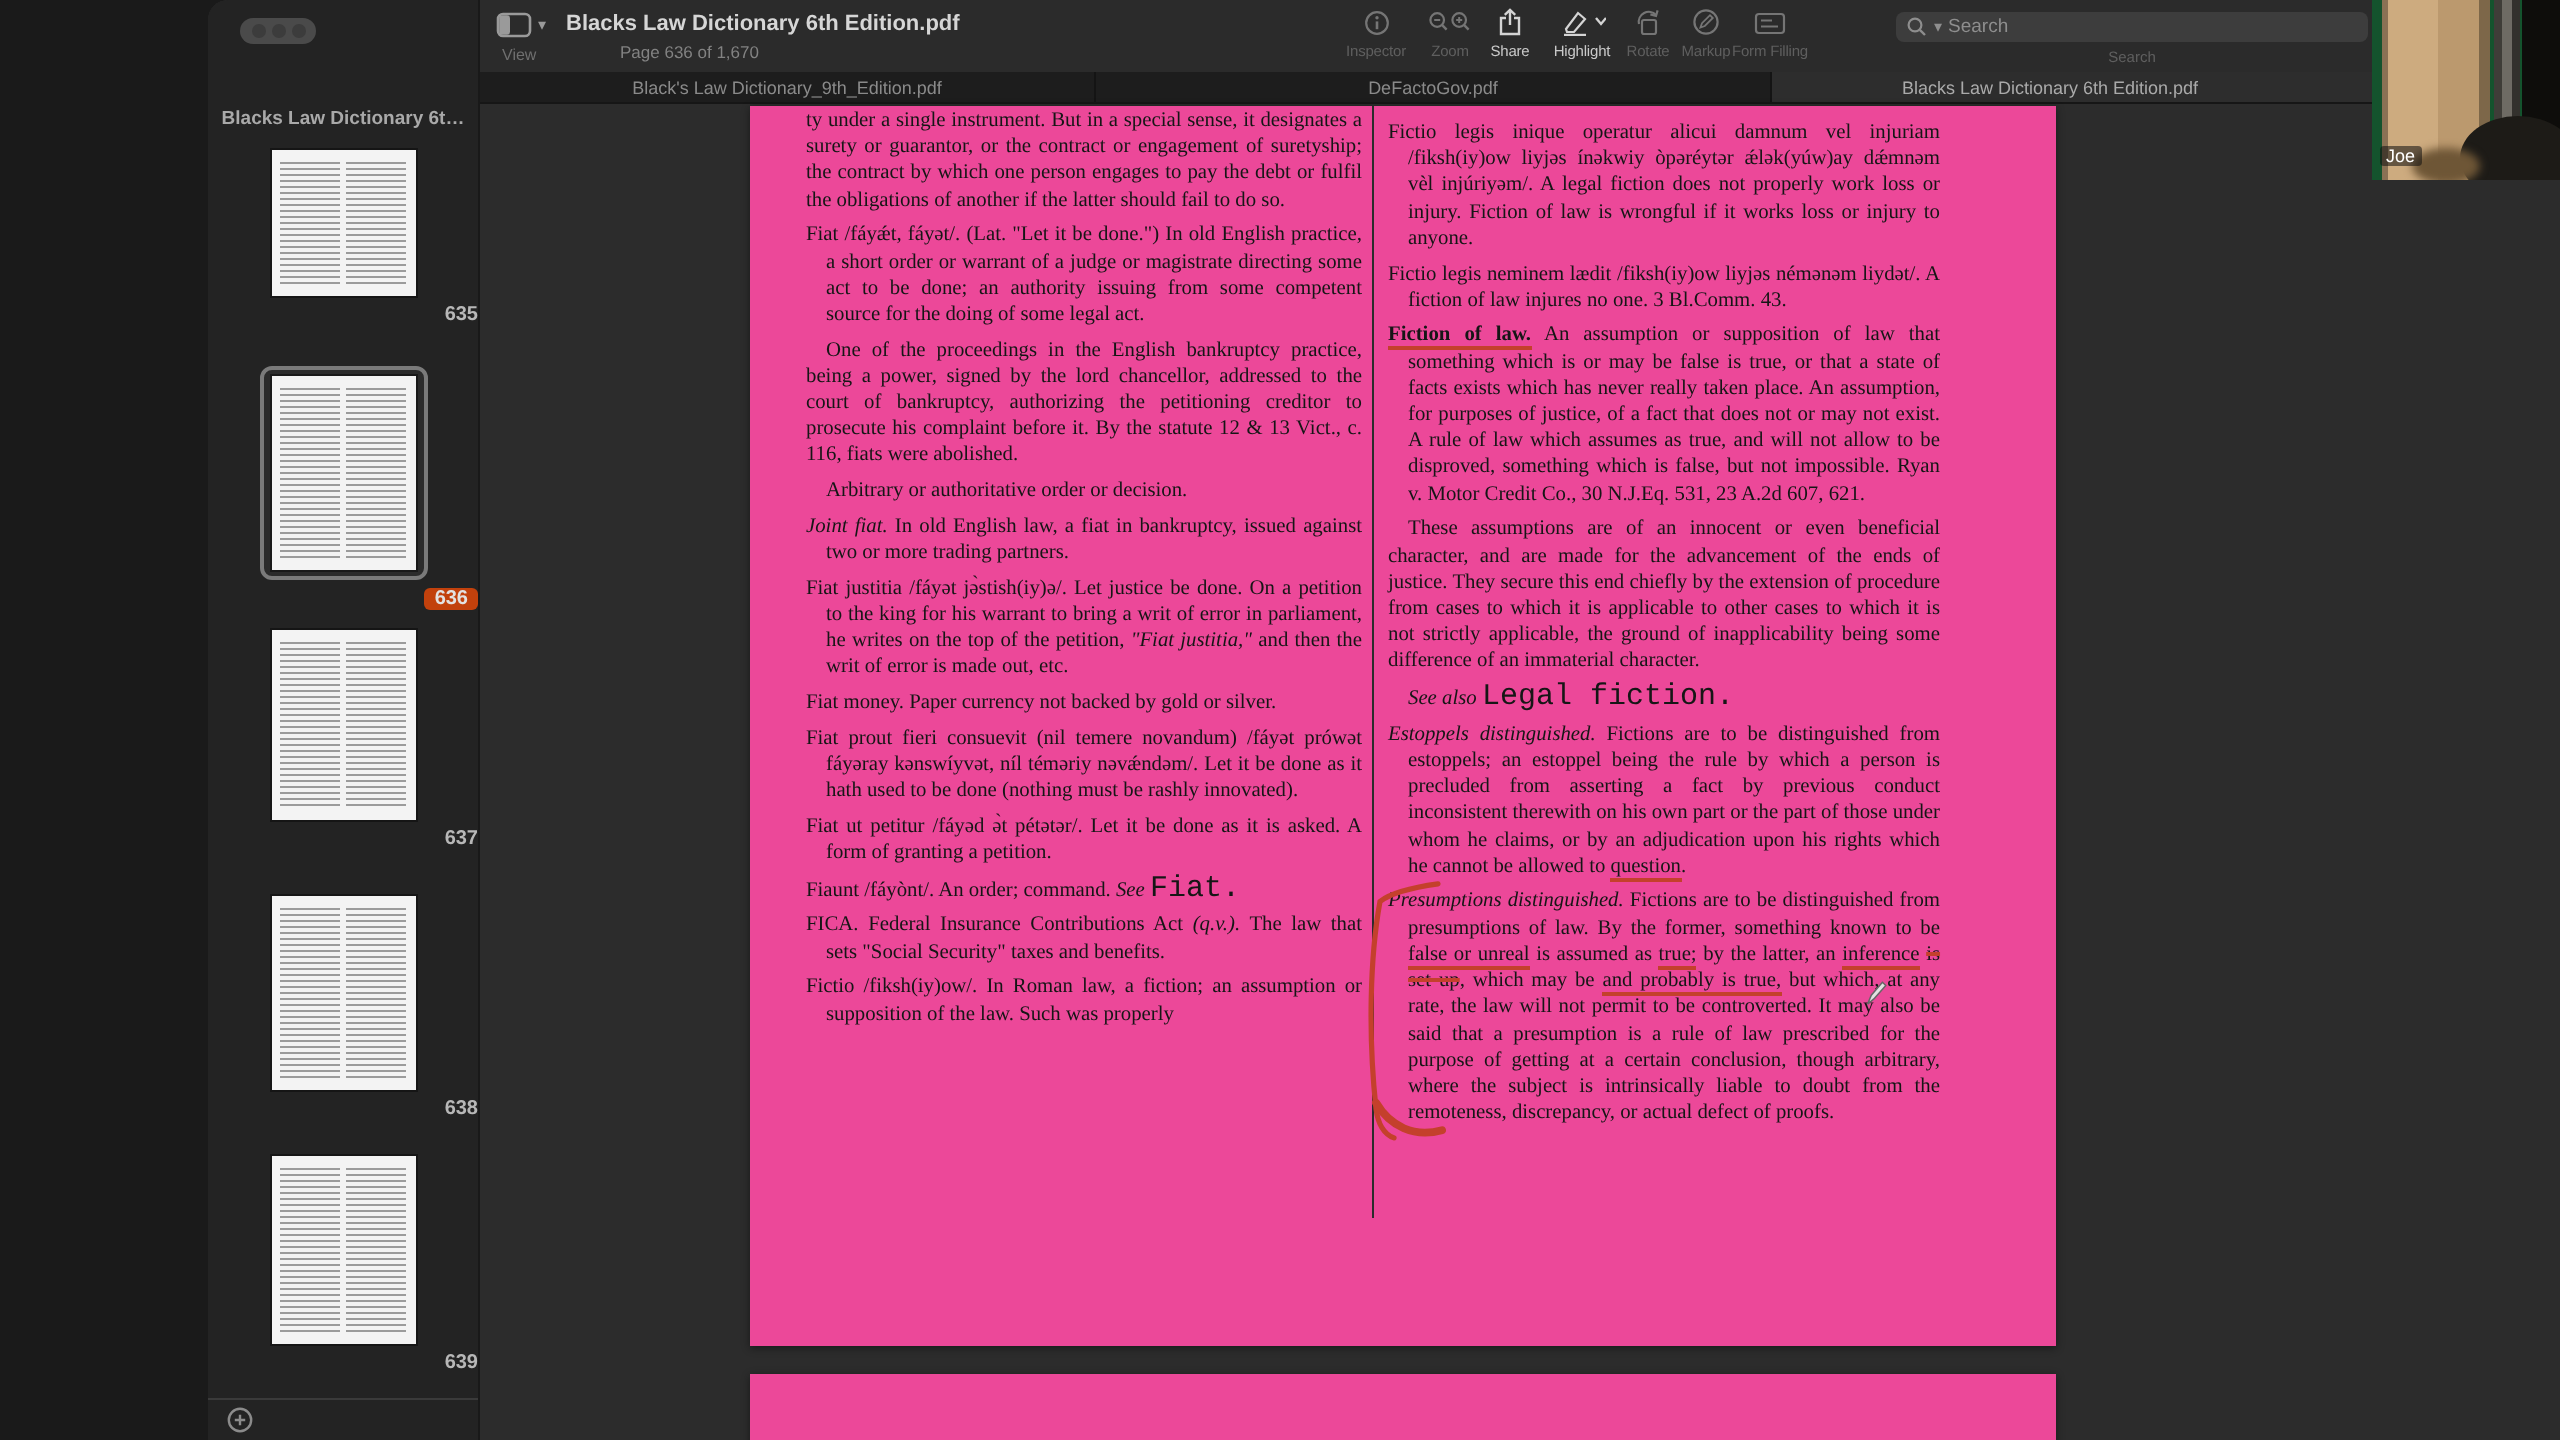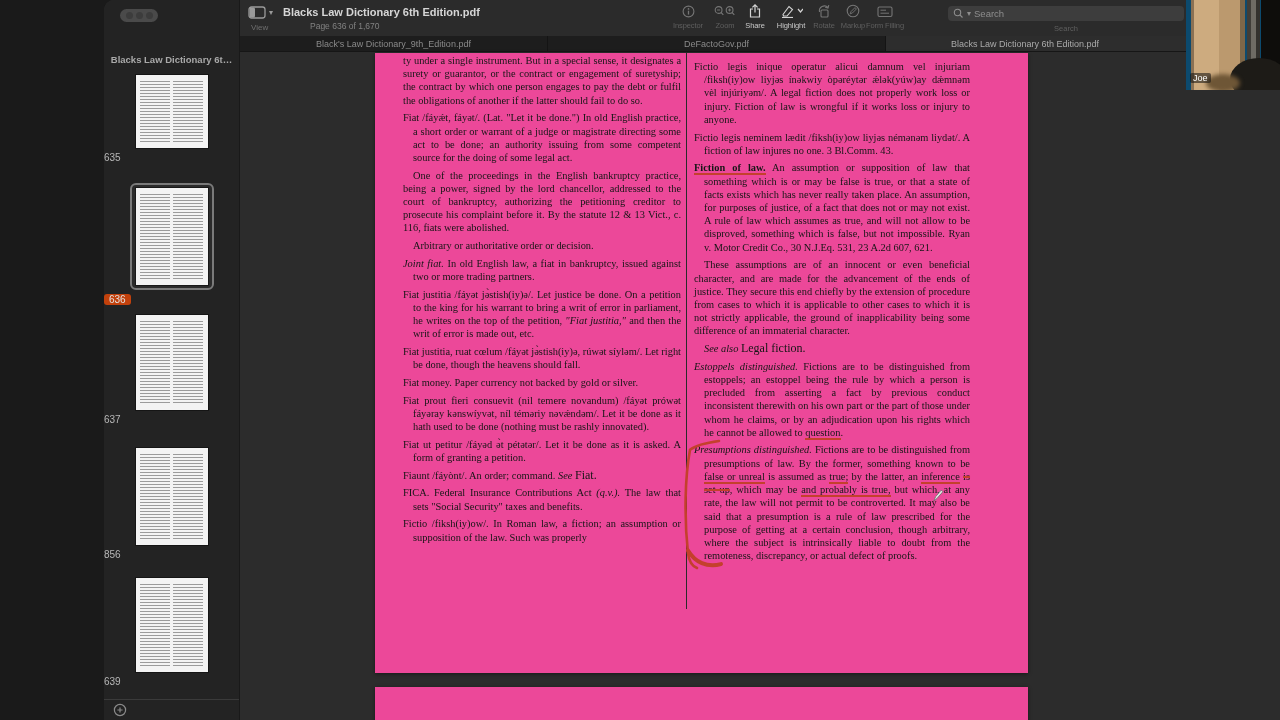--- a/index.html
+++ b/index.html
@@ -21,21 +21,21 @@
   .sb-title{position:absolute;top:54px;left:3px;right:3px;text-align:center;font-size:9.5px;
             font-weight:bold;color:#a9a9a9;white-space:nowrap;overflow:hidden;}
   .thumbwrap{position:absolute;left:0;width:100%;}
   .thumbbox{width:72px;margin:0 auto;}
   .sel .thumbbox{width:84px;border:2px solid #7a7a7a;border-radius:6px;padding:3px;background:#2b2b2b;}
   .thumb{position:relative;width:72px;margin:0 auto;background:#f3f3f3;overflow:hidden;
          box-shadow:0 0 0 1px rgba(0,0,0,.4);}
   .thumb i{position:absolute;top:6px;bottom:5px;width:42%;
            background:repeating-linear-gradient(180deg,#9b9b9b 0 1px,transparent 1px 3px);}
   .thumb i.l{left:6%;} .thumb i.r{right:6%;}
-  .tnum{margin-top:4px;text-align:left;font-size:10px;color:#b7b7b7;}
+  .tnum{margin-top:4px;text-align:right;font-size:10px;color:#b7b7b7;font-weight:bold;}
   .tnum .badge{background:#c2410c;color:#e2e2e2;border-radius:3px;padding:0 5px;}
   .sb-footer{position:absolute;left:0;right:0;bottom:0;height:21px;border-top:1px solid #3a3a3a;}
   .zoom-plus{position:absolute;left:9px;top:3px;width:14px;height:14px;}
 
   
   .main{position:absolute;left:136px;top:0;right:0;bottom:0;}
   .toolbar{position:absolute;left:0;right:0;top:0;height:36px;background:#2b2b2b;}
   .view-toggle{position:absolute;left:8px;top:6px;display:flex;align-items:center;gap:3px;}
   .chev{font-size:8px;color:#9a9a9a;line-height:8px;}
   .view-label{position:absolute;left:11px;top:23px;font-size:8px;color:#6f6f6f;}
@@ -69,29 +69,29 @@
   .colrule{position:absolute;left:311px;top:0;height:556px;width:1px;background:#2b2b2b;}
   .col{position:absolute;top:0;font-family:"Liberation Serif","DejaVu Serif",serif;
        font-size:10.4px;line-height:13.2px;color:#161616;text-align:justify;}
   #col-left{left:28px;width:278px;padding-top:1px;}
   #col-right{left:319px;width:276px;padding-top:7px;}
   p.para{margin-bottom:4.5px;}
   p.entry{padding-left:10px;text-indent:-10px;}
   p.cont{text-indent:10px;}
   .s-b{font-weight:normal;margin-top:14px;}
   .s-i{font-style:italic;}
-  .s-sf{font-family:Liberation Serif, serif;font-size:12px;}
+  .s-sf{font-family:Liberation Mono, monospace;font-size:15px;}
   .s-ru{border-bottom:2px solid var(--red);}
   .s-bru{font-weight:bold;border-bottom:2.5px solid var(--red);}
   .s-rt{text-decoration:line-through;text-decoration-color:var(--red);text-decoration-thickness:2px;}
   .bracket{position:absolute;left:-14px;top:-5px;width:44px;height:calc(100% + 18px);pointer-events:none;}
   .pencil{position:absolute;right:26px;top:46px;width:13px;height:13px;}
 
   
-  .webcam{position:absolute;right:0;top:0;width:94px;height:90px;background:#0c4a6e;z-index:50;overflow:hidden;}
+  .webcam{position:absolute;right:0;top:0;width:94px;height:90px;background:#14532d;z-index:50;overflow:hidden;}
   .wc-door{position:absolute;left:5px;top:0;bottom:0;width:54px;
            background:linear-gradient(90deg,#8a7154 0 6%,#cdab7f 6% 52%,#bb996e 52% 90%,#7d6749 90%);}
   .wc-frame{position:absolute;left:61px;top:0;bottom:18px;width:13px;
             background:linear-gradient(90deg,#3f3d38 0 30%,#6e6b64 30% 70%,#33312d 70%);}
   .wc-dark{position:absolute;right:0;top:0;bottom:0;width:19px;background:#0e0d0b;}
   .wc-person{position:absolute;right:-8px;bottom:-10px;width:58px;height:42px;border-radius:50%;background:#1d1b17;}
   .wc-hair{position:absolute;left:20px;bottom:-2px;width:34px;height:18px;border-radius:50%;
            background:#6e5636;filter:blur(2px);}
   .wc-name{position:absolute;left:4px;bottom:7px;font-size:9px;color:#fff;
            background:rgba(15,15,15,.55);padding:0 3px;border-radius:2px;}
@@ -139,21 +139,21 @@
             </div>
             <div class="tnum"><span>637</span></div>
           </div>
           <div class="thumbwrap" style="top: 448px;">
             <div class="thumbbox">
               <div class="thumb" style="height: 97px;">
                 <i class="l"></i>
                 <i class="r"></i>
               </div>
             </div>
-            <div class="tnum"><span>856</span></div>
+            <div class="tnum"><span>638</span></div>
           </div>
           <div class="thumbwrap" style="top: 578px;">
             <div class="thumbbox">
               <div class="thumb" style="height: 94px;">
                 <i class="l"></i>
                 <i class="r"></i>
               </div>
             </div>
             <div class="tnum"><span>639</span></div>
           </div>
@@ -286,21 +286,20 @@
       <div class="content">
         <div class="page page1">
           <div class="colrule"></div>
           <div class="col" id="col-left">
               <p class="para plain"><span class="s-n">ty under a single instrument.  But in a special sense, it designates a surety or guarantor, or the contract or engagement of suretyship;  the contract by which one person engages to pay the debt or fulfil the obligations of another if the latter should fail to do so.</span></p>
               <p class="para entry"><span class="s-b">Fiat</span><span class="s-n"> /fáyǽt, fáyət/.  (Lat.  "Let it be done.")  In old English practice, a short order or warrant of a judge or magistrate directing some act to be done;  an authority issuing from some competent source for the doing of some legal act.</span></p>
               <p class="para cont"><span class="s-n">One of the proceedings in the English bankruptcy practice, being a power, signed by the lord chancellor, addressed to the court of bankruptcy, authorizing the petitioning creditor to prosecute his complaint before it. By the statute 12 &amp; 13 Vict., c. 116, fiats were abolished.</span></p>
               <p class="para cont"><span class="s-n">Arbitrary or authoritative order or decision.</span></p>
               <p class="para entry"><span class="s-i">Joint fiat.</span><span class="s-n">  In old English law, a fiat in bankruptcy, issued against two or more trading partners.</span></p>
               <p class="para entry"><span class="s-b">Fiat justitia</span><span class="s-n"> /fáyət jə̀stish(iy)ə/.  Let justice be done.  On a petition to the king for his warrant to bring a writ of error in parliament, he writes on the top of the petition, </span><span class="s-i">"Fiat justitia,"</span><span class="s-n"> and then the writ of error is made out, etc.</span></p>
-              <p class="para entry"><span class="s-b">Fiat justitia, ruat cœlum</span><span class="s-n"> /fáyət jə̀stish(iy)ə, rúwət síyləm/.  Let right be done, though the heavens should fall.</span></p>
               <p class="para entry"><span class="s-b">Fiat money.</span><span class="s-n">  Paper currency not backed by gold or silver.</span></p>
               <p class="para entry"><span class="s-b">Fiat prout fieri consuevit (nil temere novandum)</span><span class="s-n"> /fáyət prówət fáyəray kənswíyvət, níl téməriy nəvǽndəm/.  Let it be done as it hath used to be done (nothing must be rashly innovated).</span></p>
               <p class="para entry"><span class="s-b">Fiat ut petitur</span><span class="s-n"> /fáyəd ə̀t pétətər/.  Let it be done as it is asked.  A form of granting a petition.</span></p>
               <p class="para entry"><span class="s-b">Fiaunt</span><span class="s-n"> /fáyònt/.  An order;  command.  </span><span class="s-i">See</span><span class="s-n"> </span><span class="s-sf">Fiat.</span></p>
               <p class="para entry"><span class="s-b">FICA.</span><span class="s-n">  Federal Insurance Contributions Act </span><span class="s-i">(q.v.).</span><span class="s-n">  The law that sets "Social Security" taxes and benefits.</span></p>
               <p class="para entry"><span class="s-b">Fictio</span><span class="s-n"> /fiksh(iy)ow/.  In Roman law, a fiction;  an assumption or supposition of the law.  Such was properly</span></p>
             </div>
           <div class="col" id="col-right">
               <p class="para entry"><span class="s-b">Fictio legis inique operatur alicui damnum vel injuriam</span><span class="s-n"> /fiksh(iy)ow liyjəs ínəkwiy òpəréytər ǽlək(yúw)ay dǽmnəm vèl injúriyəm/.  A legal fiction does not properly work loss or injury.  Fiction of law is wrongful if it works loss or injury to anyone.</span></p>
               <p class="para entry"><span class="s-b">Fictio legis neminem lædit</span><span class="s-n"> /fiksh(iy)ow liyjəs némənəm liydət/.  A fiction of law injures no one.  3 Bl.Comm. 43.</span></p>

